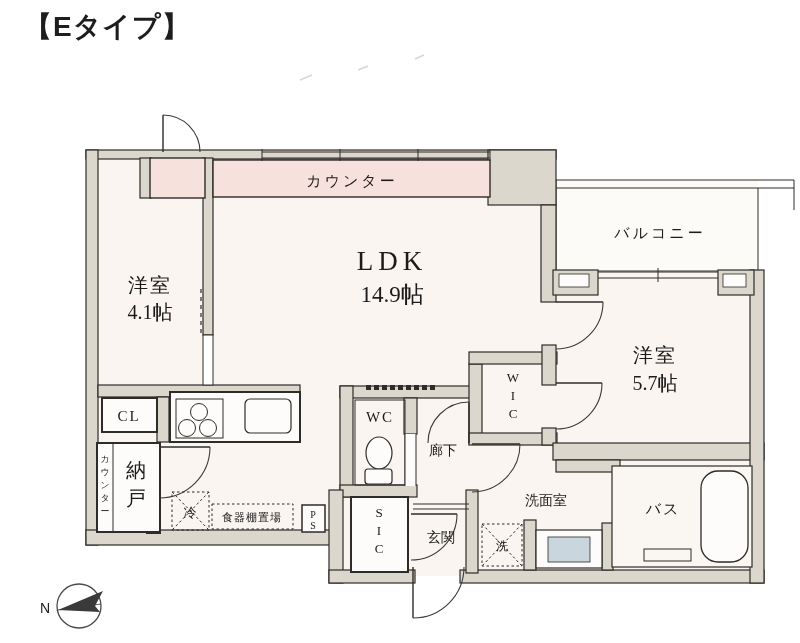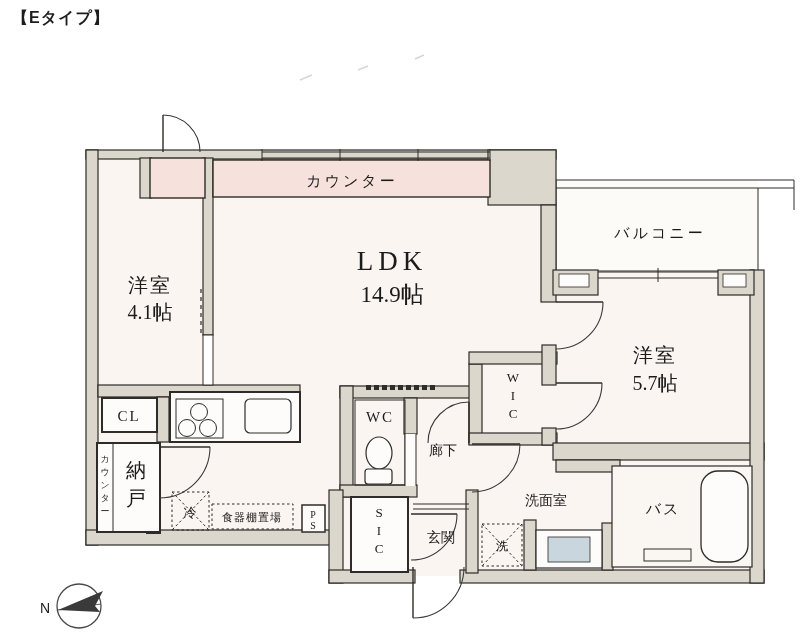--- a/index.html
+++ b/index.html
@@ -6,22 +6,22 @@
     --wall:#dcd7cc;
     --pink:#f6e1dc;
     --line:#2e2c28;
     --floor:#faf5f1;
     --fx:#fdfcfa;
     --sink:#c9d6dd;
   }
   html,body{margin:0;padding:0;background:#ffffff;}
   .page{position:relative;width:800px;height:643px;background:#fff;overflow:hidden;
         font-family:"Liberation Serif", serif;}
-  .title{position:absolute;left:12px;top:8px;font-family:"Liberation Sans",sans-serif;
-         font-weight:bold;font-size:16px;color:#1d1d1d;letter-spacing:1px;}
+  .title{position:absolute;left:24px;top:8px;font-family:"Liberation Sans",sans-serif;
+         font-weight:bold;font-size:28px;color:#1d1d1d;letter-spacing:1px;}
   svg{position:absolute;left:0;top:0;}
   .wall{fill:var(--wall);stroke:var(--line);stroke-width:1.2;}
   .pinkblock{fill:var(--pink);stroke:var(--line);stroke-width:1.4;}
   .floor{fill:var(--floor);stroke:none;}
   .balconyfloor{fill:#fcfbf8;stroke:none;}
   .fx{fill:var(--fx);stroke:var(--line);}
   .thin{stroke:var(--line);stroke-width:1;fill:none;}
   .door{stroke:#3a3a3a;stroke-width:1.1;fill:none;}
   .leaf{stroke:var(--line);stroke-width:1.4;fill:none;}
   .dotted{fill:none;stroke:#2f2d29;stroke-width:1;stroke-dasharray:2.5,2.5;}

